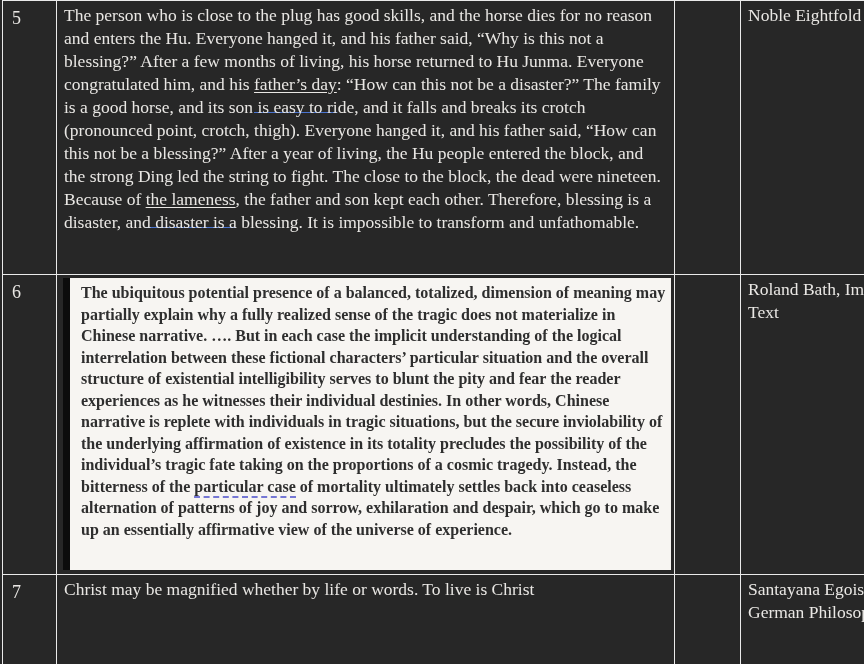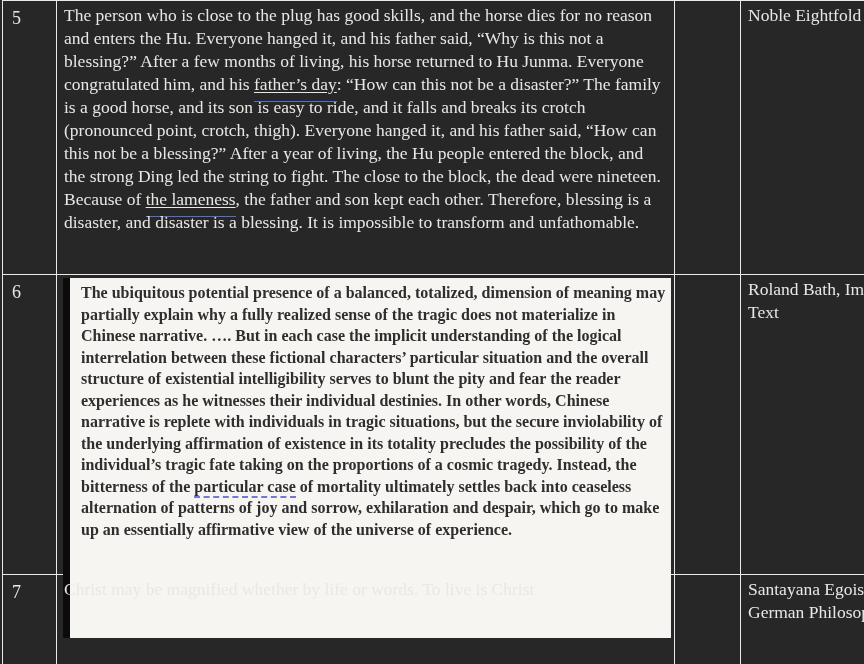--- a/index.html
+++ b/index.html
@@ -34,25 +34,25 @@
     font-size:17.5px;line-height:23px;
   }
   .ref-cell{
     padding:3px 4px 0 7px;
     font-size:17.5px;line-height:23px;
   }
   .gram-u{
     text-decoration:underline;
     text-underline-offset:2px;
     border-bottom:1px solid #4a74cf;
-    padding-bottom:7px;
+    padding-bottom:18px;
   }
   .quote-image{
     position:absolute;left:6px;top:3px;
-    width:608px;height:360px;
+    width:608px;height:292px;
     box-sizing:border-box;
     background:#f7f5f2;
     border-left:7px solid #0c0c0c;
     padding:4px 4px 0 11px;
     color:#2e2e2e;
     font-weight:bold;
     font-size:16px;line-height:21.5px;
     overflow:hidden;
   }
   .dash-u{

